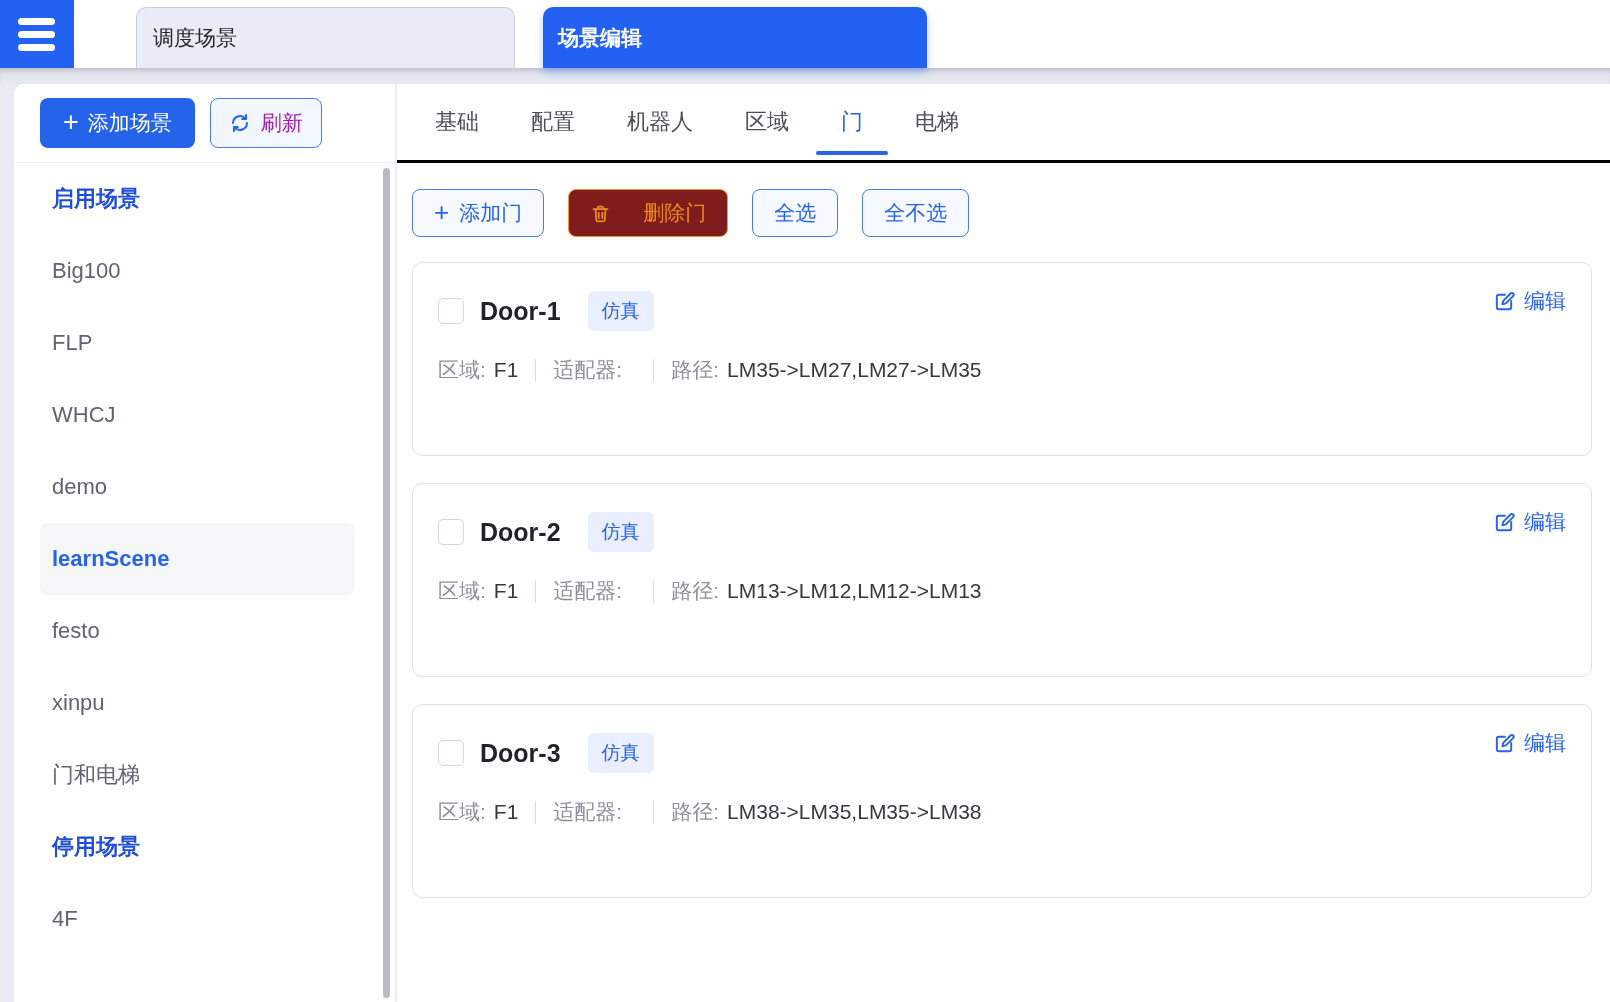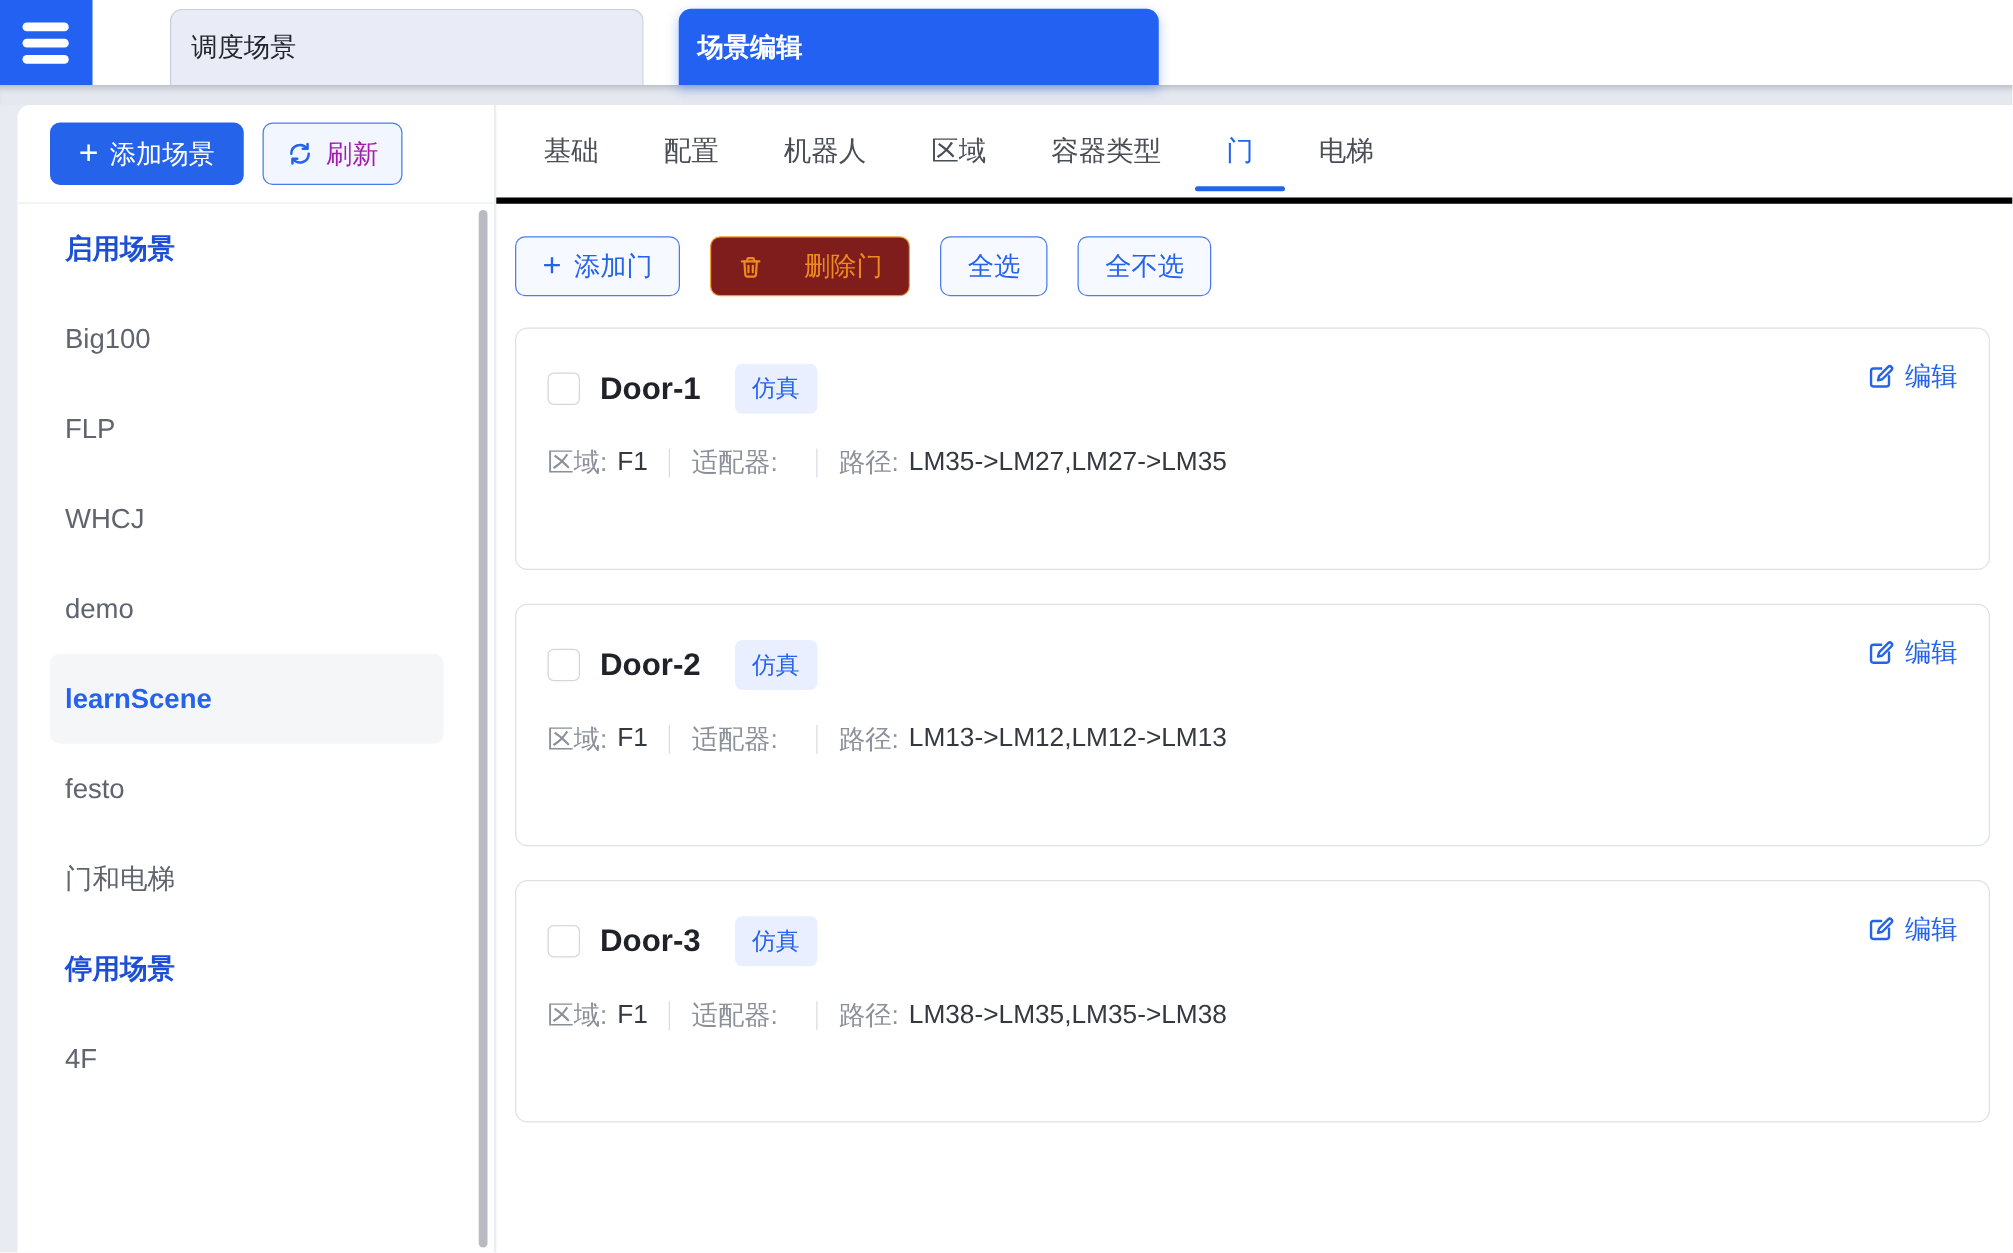--- a/index.html
+++ b/index.html
@@ -34,21 +34,21 @@
 
   .scene-list { padding-top:0; }
   .scene-row { height:72px; display:flex; align-items:center; margin:0 40px 0 26px; padding-left:12px; border-radius:8px; font-size:22px; color:#5f646e; cursor:pointer; }
   .scene-row.header { font-weight:bold; color:#1d4ed8; cursor:default; }
   .scene-row.active { background:#f5f6f8; color:#2563eb; font-weight:bold; }
 
   .sidebar-scrollbar { position:absolute; top:84px; right:5px; width:7px; height:830px; background:#b8bbc2; border-radius:4px; cursor:pointer; }
 
   
   .main { flex:1; background:#fff; display:flex; flex-direction:column; }
-  .main-tabs { height:79px; border-bottom:5px solid #000000; display:flex; align-items:stretch; padding-left:38px; gap:52px; flex:none; }
+  .main-tabs { height:79px; border-bottom:3px solid #000000; display:flex; align-items:stretch; padding-left:38px; gap:52px; flex:none; }
   .main-tab { display:flex; align-items:center; font-size:22px; color:#4a4e56; position:relative; cursor:pointer; white-space:nowrap; }
   .main-tab.active { color:#2563eb; }
   .main-tab.active::after { content:""; position:absolute; bottom:5px; left:50%; transform:translateX(-50%); width:72px; height:4px; border-radius:2px; background:#2563eb; }
 
   .actions { display:flex; gap:24px; margin:26px 0 0 15px; }
   .action-btn { height:48px; border-radius:8px; font-size:21px; display:flex; align-items:center; gap:10px; padding:0 21px; cursor:pointer; background:#f6f9ff; border:1.5px solid #4a7cf0; color:#2563eb; font-family:inherit; }
   .action-btn .plus { font-size:26px; font-weight:400; line-height:1; margin-top:-2px; }
   .action-btn.orange { background:#7f1d1d; border-color:#f09a37; color:#ef8b1d;gap:32px; }
 
   .door-list { margin:25px 18px 0 15px; display:flex; flex-direction:column; gap:27px; }
@@ -123,20 +123,23 @@
         <div class="scene-row">
     <span>demo</span>
   </div>
         <div class="scene-row active">
     <span>learnScene</span>
   </div>
         <div class="scene-row">
     <span>festo</span>
   </div>
         <div class="scene-row">
+    <span>xinpu</span>
+  </div>
+        <div class="scene-row">
     <span>门和电梯</span>
   </div>
         <div class="scene-row header">
     <span>停用场景</span>
   </div>
         <div class="scene-row">
     <span>4F</span>
   </div>
       </div>
     <div class="sidebar-scrollbar"></div>
@@ -148,23 +151,20 @@
     <span>基础</span>
   </div>
         <div class="main-tab">
     <span>配置</span>
   </div>
         <div class="main-tab">
     <span>机器人</span>
   </div>
         <div class="main-tab">
     <span>区域</span>
-  </div>
-        <div class="main-tab">
-    <span>容器类型</span>
   </div>
         <div class="main-tab active">
     <span>门</span>
   </div>
         <div class="main-tab">
     <span>电梯</span>
   </div>
       </nav>
 
     <div class="actions">

